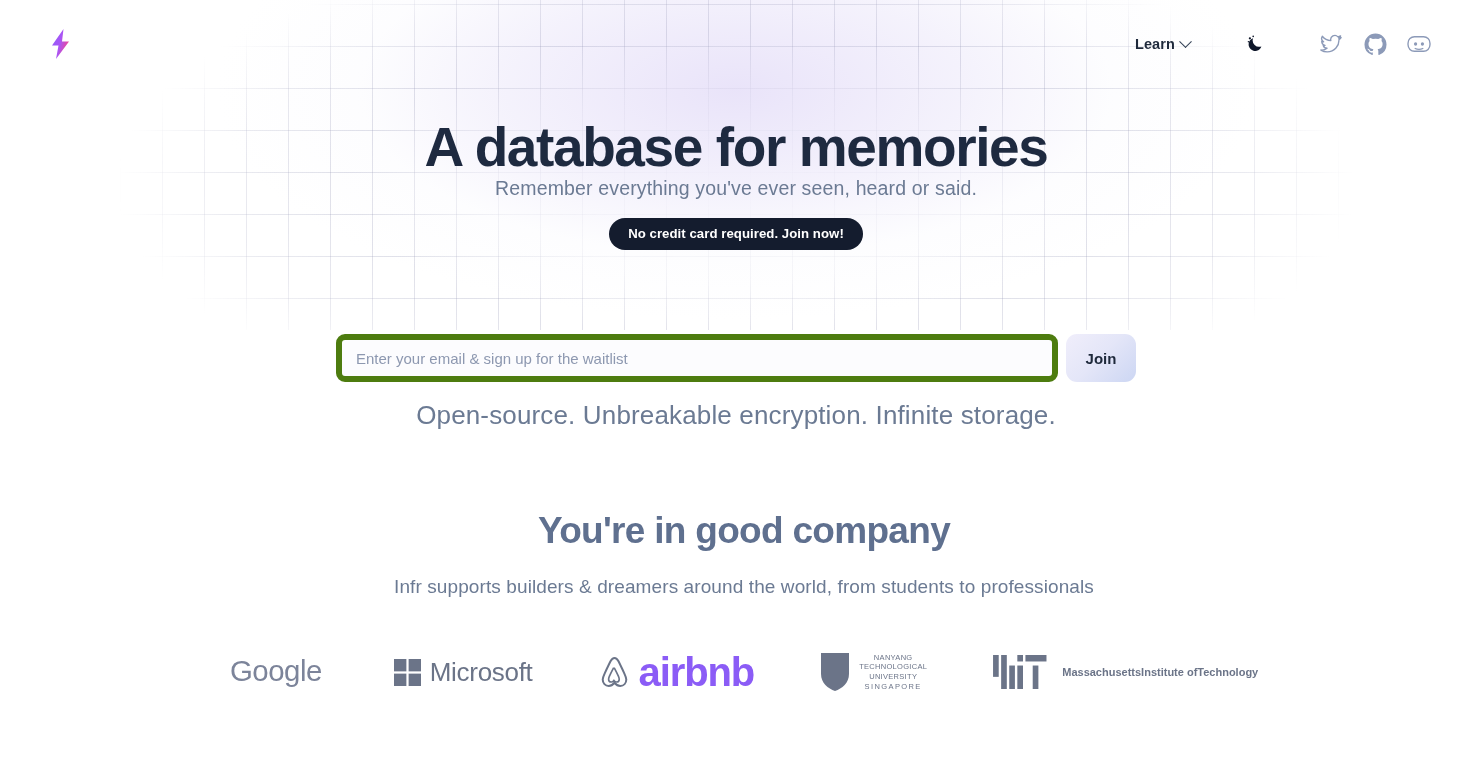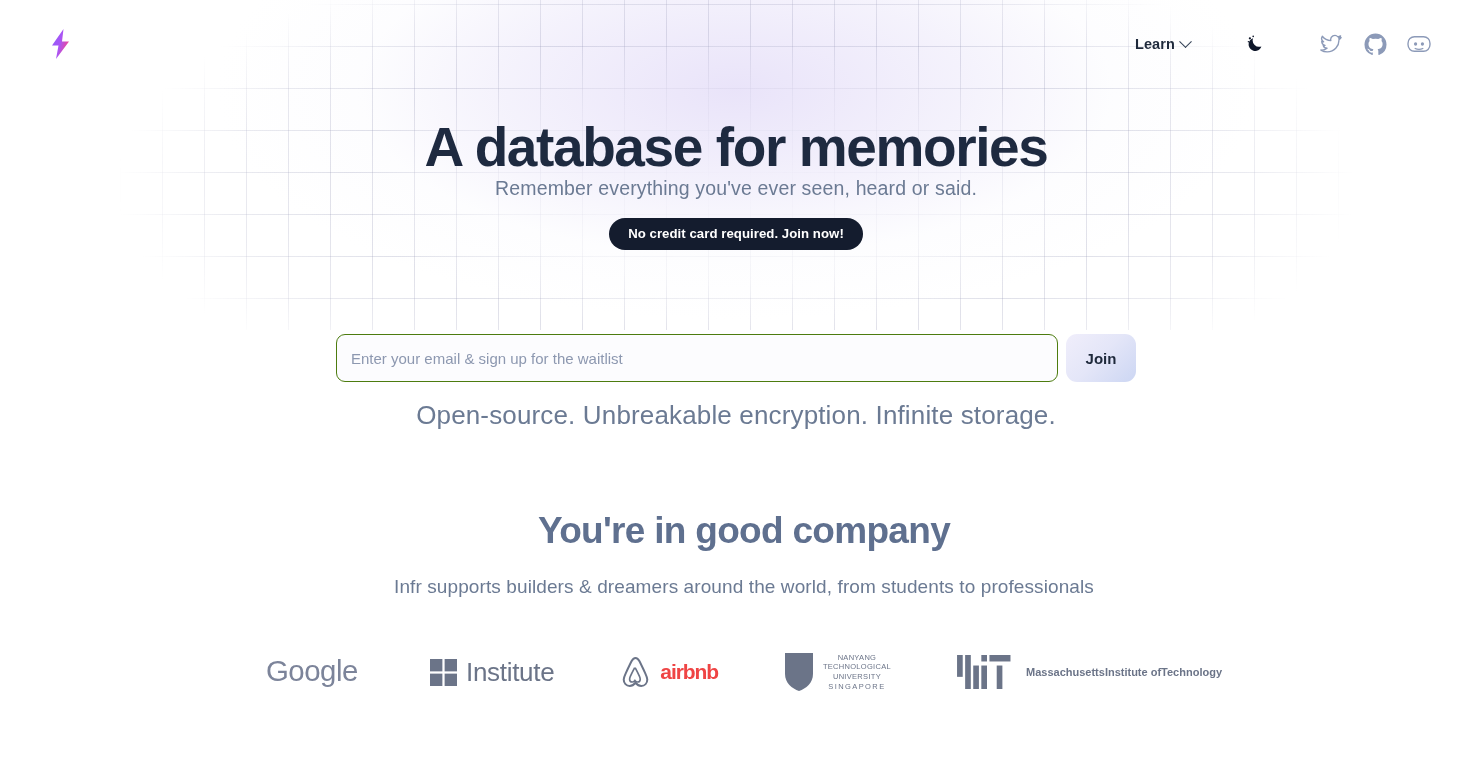--- a/index.html
+++ b/index.html
@@ -162,21 +162,21 @@
     left: 336px;
     top: 334px;
     width: 800px;
     display: flex;
     gap: 8px;
     z-index: 6;
   }
   .email-input {
     flex: 1;
     height: 48px;
-    border: 1px solid #4d7c0f;
+    border: 6px solid #4d7c0f;
     border-radius: 9px;
     background: #fcfcfe;
     padding: 0 14px;
     font-size: 15px;
     font-family: "Liberation Sans", sans-serif;
     color: #1e293b;
     outline: none;
   }
   .email-input::placeholder { color: #8d98b0; }
   .join-btn {
@@ -251,23 +251,23 @@
     letter-spacing: -0.3px;
   }
   .sp-text {
     font-size: 28px;
     font-weight: bold;
     color: #6b7488;
     letter-spacing: -1px;
   }
   .sp-reg { font-size: 9px; vertical-align: super; color: #6b7488; }
   .ab-text {
-    font-size: 21px;
-    font-weight: bold;
-    color: #ef4444;
+    font-size: 40px;
+    font-weight: bold;
+    color: #8b5cf6;
     letter-spacing: -1.1px;
   }
   .ntu-text {
     display: flex;
     flex-direction: column;
     line-height: 1.22;
     font-size: 7.5px;
     font-weight: normal;
     color: #6b7488;
     letter-spacing: 0.3px;
@@ -377,21 +377,21 @@
       </svg>
     </div>
 
     <div class="logo-item ms-wrap">
       <svg width="27" height="27" viewBox="0 0 24 24">
         <rect x="0" y="0" width="11" height="11" fill="#6b7488"></rect>
         <rect x="13" y="0" width="11" height="11" fill="#6b7488"></rect>
         <rect x="0" y="13" width="11" height="11" fill="#6b7488"></rect>
         <rect x="13" y="13" width="11" height="11" fill="#6b7488"></rect>
       </svg>
-      <span class="ms-text">Institute</span>
+      <span class="ms-text">Microsoft</span>
     </div>
 
 
     <div class="logo-item ab-wrap">
       <svg width="31" height="33" viewBox="0 0 26 28">
         <path d="M13 1.6c1.5 0 2.5 1.1 3.4 2.9 1.2 2.4 3.2 6.6 4.9 10.2 1.1 2.4 1.7 3.9 1.7 5.2 0 3.2-2.2 5.5-5.1 5.5-2 0-3.6-1.1-4.9-2.7-1.3 1.6-2.9 2.7-4.9 2.7-2.9 0-5.1-2.3-5.1-5.5 0-1.3.6-2.8 1.7-5.2C6.4 11.1 8.4 6.9 9.6 4.5 10.5 2.7 11.5 1.6 13 1.6z" fill="none" stroke="#6b7488" stroke-width="1.7"></path>
         <path d="M13 10.5c1 1.9 2.6 5 3.3 6.6.5 1.2.7 1.9.7 2.6 0 1.5-1 2.4-2.2 2.4-.9 0-1.6-.5-2.3-1.4-.7.9-1.4 1.4-2.3 1.4-1.2 0-2.2-.9-2.2-2.4 0-.7.2-1.4.7-2.6.7-1.6 2.3-4.7 3.3-6.6z" fill="none" stroke="#6b7488" stroke-width="1.4"></path>
       </svg>
       <span class="ab-text">airbnb</span>
     </div>

